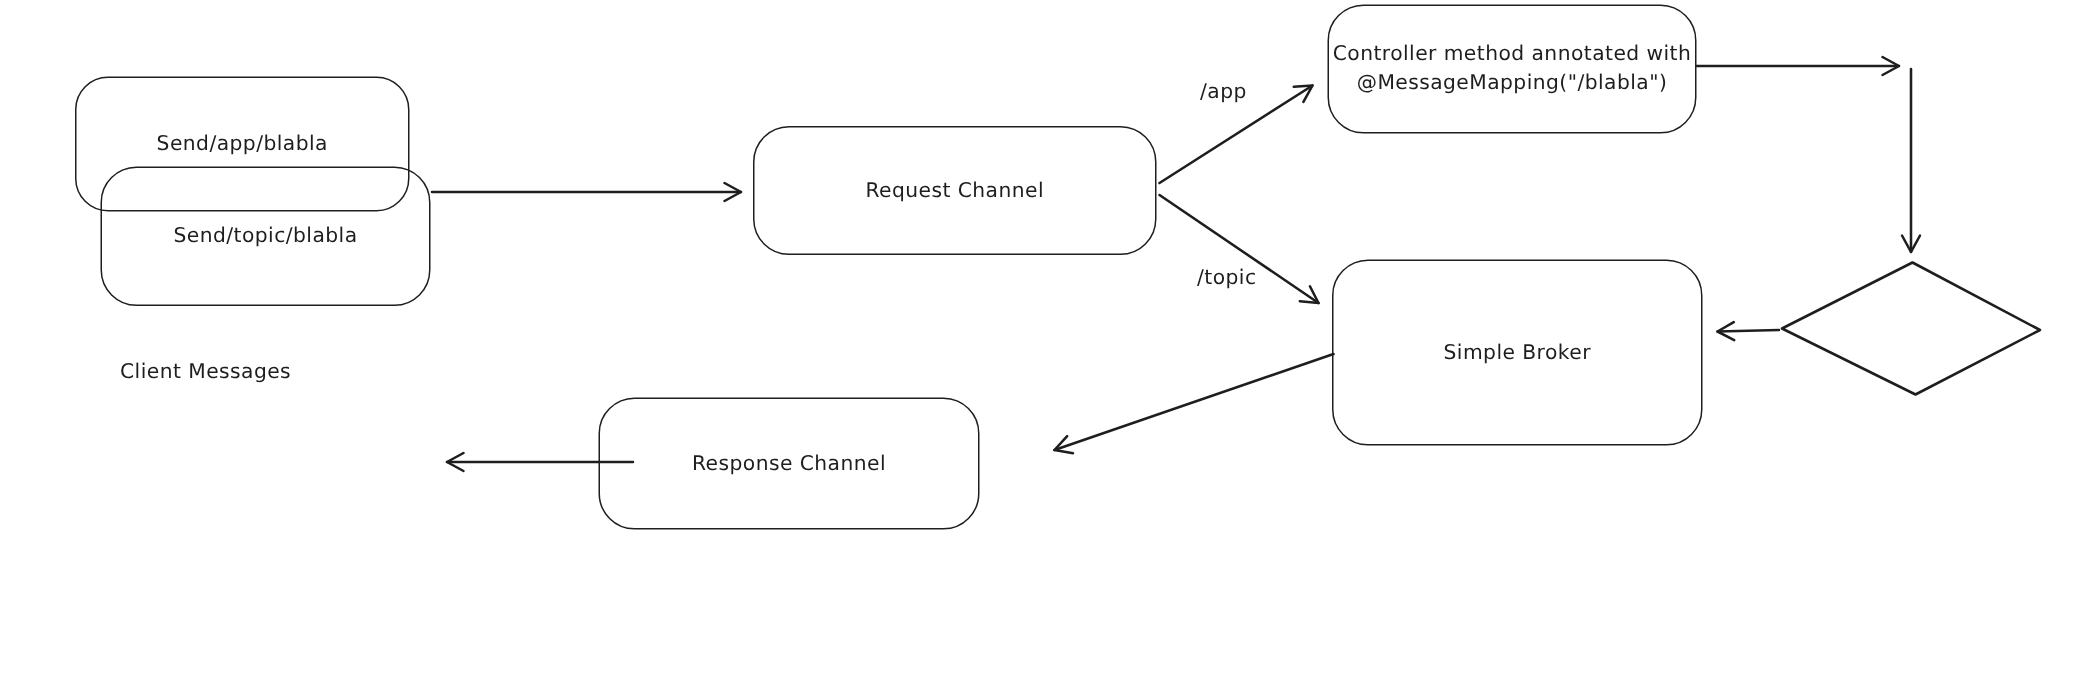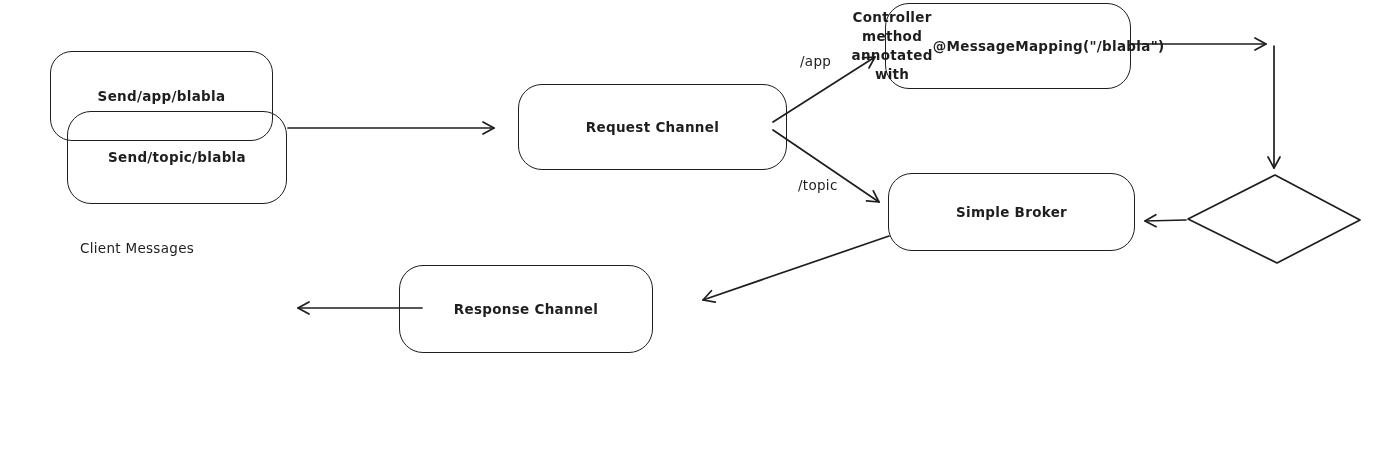--- a/index.html
+++ b/index.html
@@ -29,29 +29,28 @@
     fill: none;
     stroke-linecap: round;
     stroke-linejoin: round;
   }
   .node {
     position: absolute;
     border: 1.7px solid #1e1e1e;
     border-radius: 24px;
     background: transparent;
     display: flex;
-    flex-direction: row;
+    flex-direction: column;
     align-items: center;
     justify-content: center;
     text-align: center;
     font-size: 13.5px;
     letter-spacing: 0.3px;
     line-height: 19px;
     box-sizing: border-box;
-    font-weight: bold;
   }
   .floating-label {
     position: absolute;
     font-size: 13.5px;
     letter-spacing: 0.3px;
     text-align: left;
     white-space: nowrap;
   }
   .diamond-label {
     position: absolute;
@@ -93,30 +92,30 @@
   </svg>
 
   <div class="node" style="left:50px; top:51px; width:223px; height:90px;border-radius:22px;">
     <span>Send/app/blabla</span>
   </div>
 
   <div class="node" style="left:67px; top:111px; width:220px; height:93px;">
     <span>Send/topic/blabla</span>
   </div>
 
-  <div class="node" style="left:502px; top:84px; width:269px; height:86px;margin-left:16px;">
+  <div class="node" style="left:502px; top:84px; width:269px; height:86px;">
     <span>Request Channel</span>
   </div>
 
   <div class="node" style="left:885px; top:3px; width:246px; height:86px;">
     <span>Controller method annotated with</span>
     <span>@MessageMapping("/blabla")</span>
   </div>
 
-  <div class="node" style="left:888px; top:173px; width:247px; height:78px;">
+  <div class="node" style="left:888px; top:173px; width:247px; height:124px;">
     <span>Simple Broker</span>
   </div>
 
   <div class="node" style="left:399px; top:265px; width:254px; height:88px;">
     <span>Response Channel</span>
   </div>
 
 
   <div class="floating-label" style="left:80px; top:240px; width:170px;">Client Messages</div>
 

